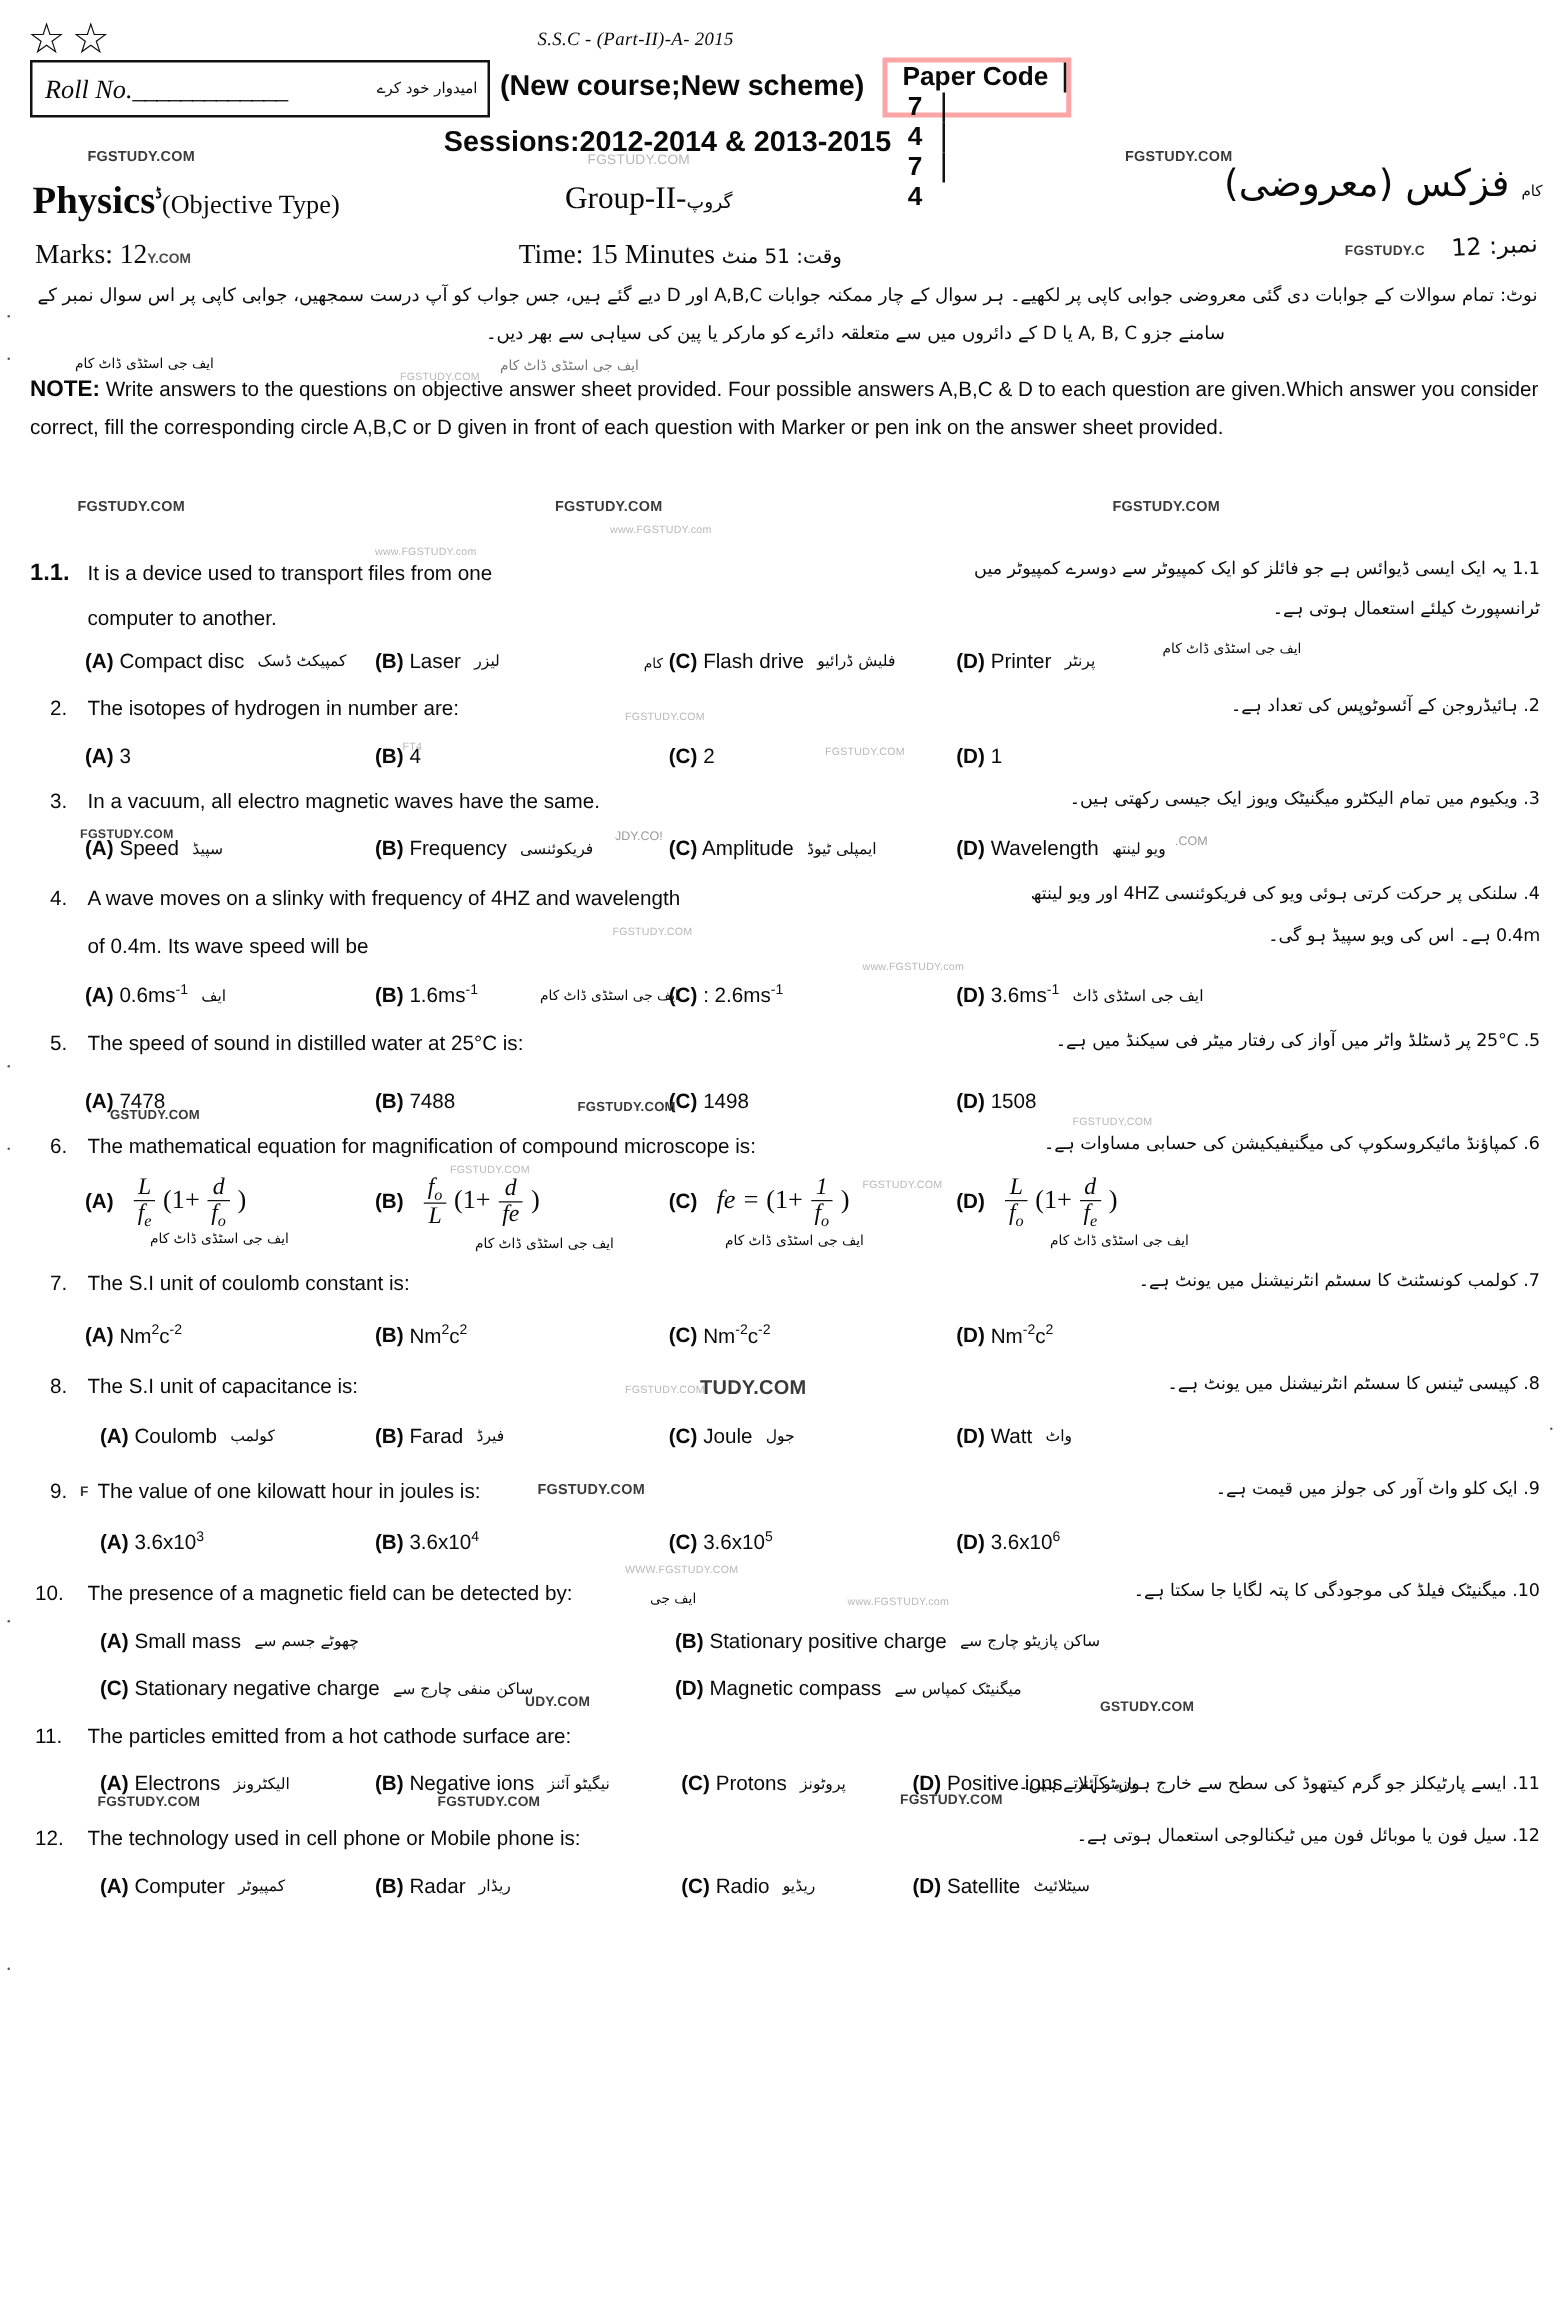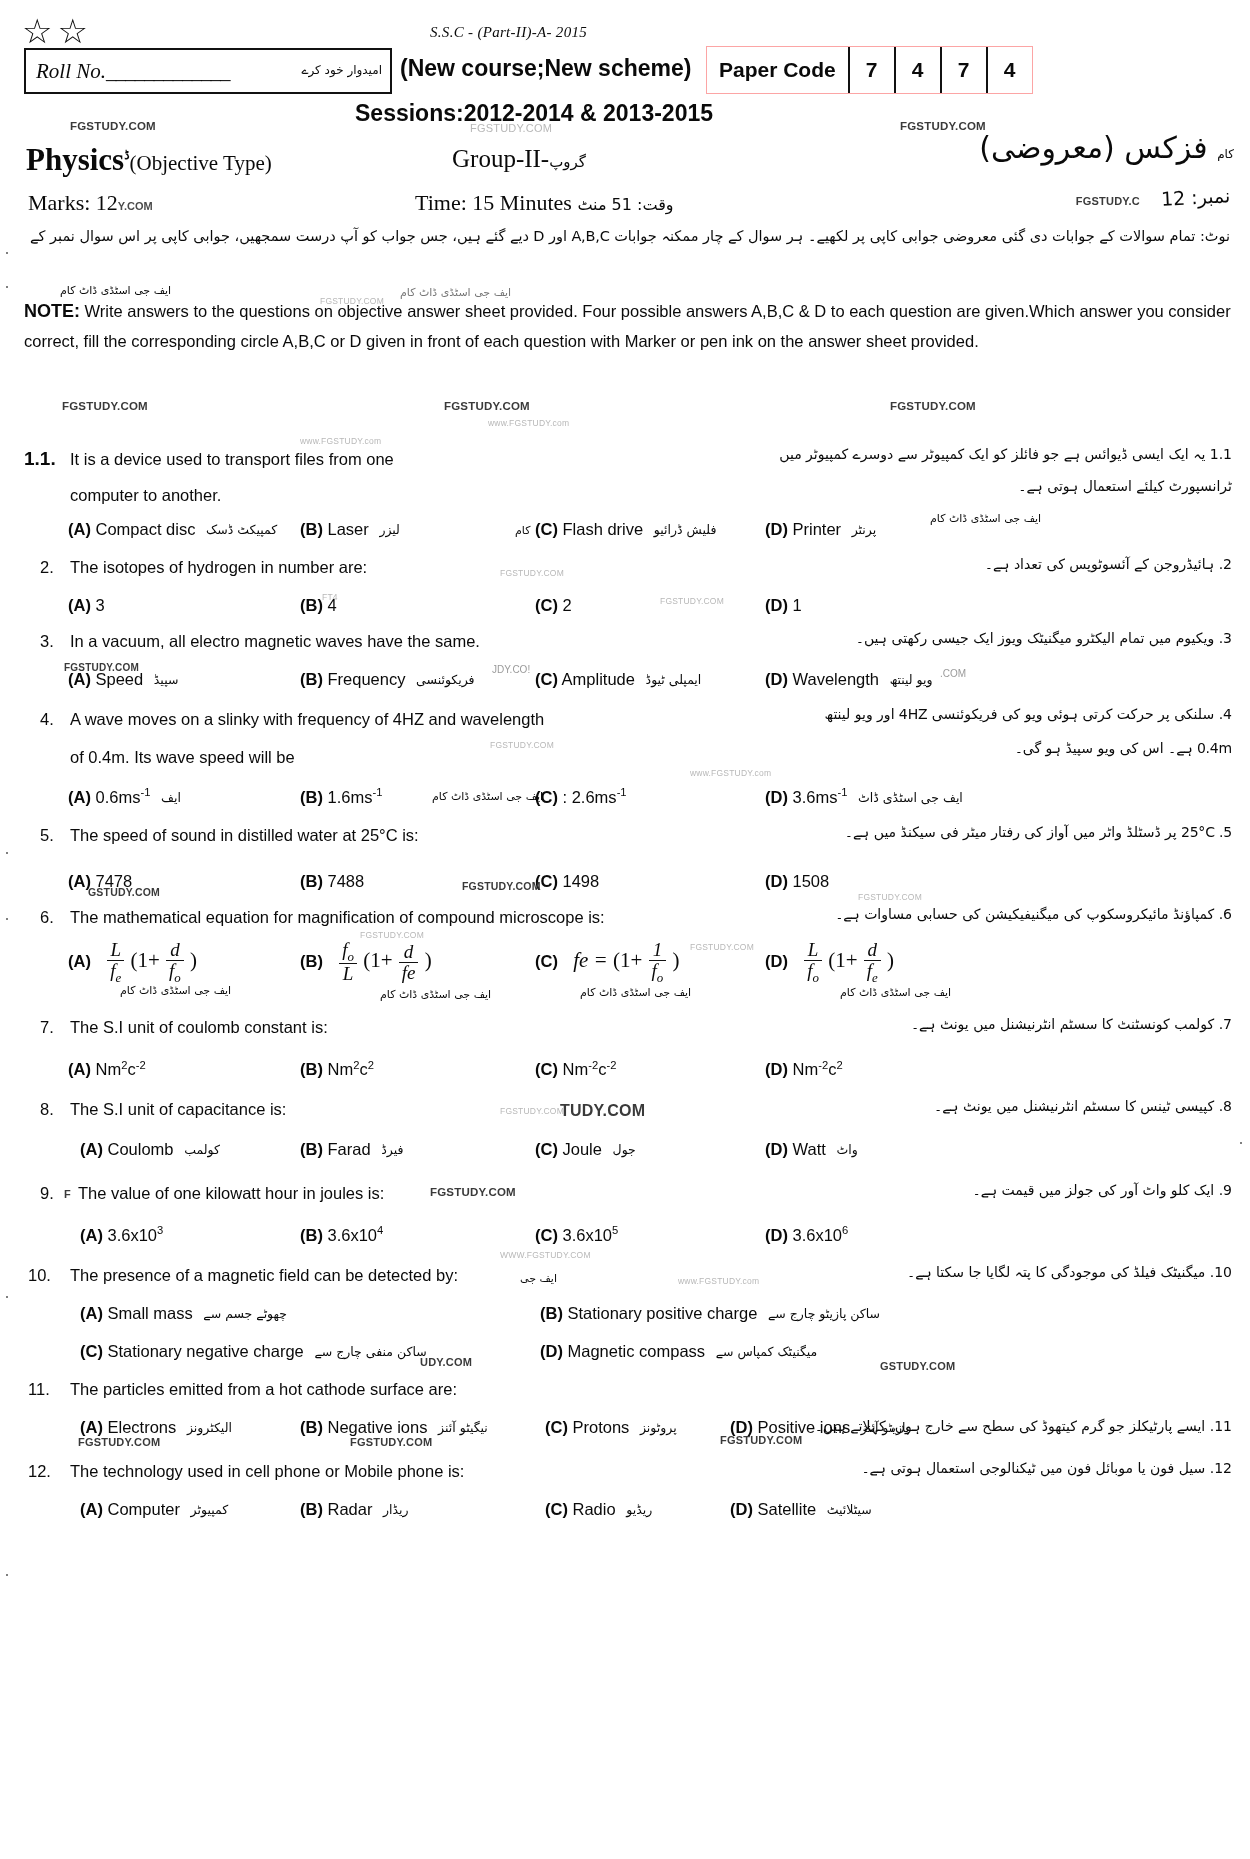--- a/index.html
+++ b/index.html
@@ -103,23 +103,24 @@
     left: 400px; top: 55px;
     font-family: "Liberation Sans", sans-serif;
     font-weight: bold;
     font-size: 23px;
     white-space: nowrap;
   }
   .papercode-wrap {
     position: absolute;
     left: 706px; top: 46px;
     display: flex;
-    border: 1px solid #fca5a5;
+    border: 4px solid #fca5a5;
     box-sizing: border-box;
     height: 48px;
+    flex-direction: column;
   }
   .pc-label {
     font-family: "Liberation Sans", sans-serif;
     font-weight: bold;
     font-size: 21px;
     padding: 0 12px;
     display: flex;
     align-items: center;
     border-right: 2px solid #111;
     white-space: nowrap;
@@ -388,20 +389,21 @@
     <span>Time: 15 Minutes</span>
     <span class="u urdu">وقت: 15 منٹ</span>
   </div>
 
   <div class="numbar">
     <span>نمبر: 12</span>
   </div>
   <div class="wm" style="right:110px; top:195px; font-size:11px;">FGSTUDY.C</div>
 
   <div class="note-urdu-1">نوٹ: تمام سوالات کے جوابات دی گئی معروضی جوابی کاپی پر لکھیے۔ ہر سوال کے چار ممکنہ جوابات A,B,C اور D دیے گئے ہیں، جس جواب کو آپ درست سمجھیں، جوابی کاپی پر اس سوال نمبر کے</div>
+  <div class="note-urdu-2">سامنے جزو A, B, C یا D کے دائروں میں سے متعلقہ دائرے کو مارکر یا پین کی سیاہی سے بھر دیں۔</div>
   <div class="urdu urdu-xs abs" style="left:60px; top:284px;">ایف جی اسٹڈی ڈاٹ کام</div>
   <div class="urdu urdu-xs abs" style="left:400px; top:286px; color:#777;">ایف جی اسٹڈی ڈاٹ کام</div>
   <div class="wm-faint" style="left:320px; top:296px;">FGSTUDY.COM</div>
 
   <div class="note-en">
     <b>NOTE:</b>
     <span>Write answers to the questions on objective answer sheet provided. Four possible answers A,B,C &amp; D to each question are given.Which answer you consider correct, fill the corresponding circle A,B,C or D given in front of each question with Marker or pen ink on the answer sheet provided.</span>
   </div>
 
   <div class="wm" style="left:62px; top:400px;">FGSTUDY.COM</div>

